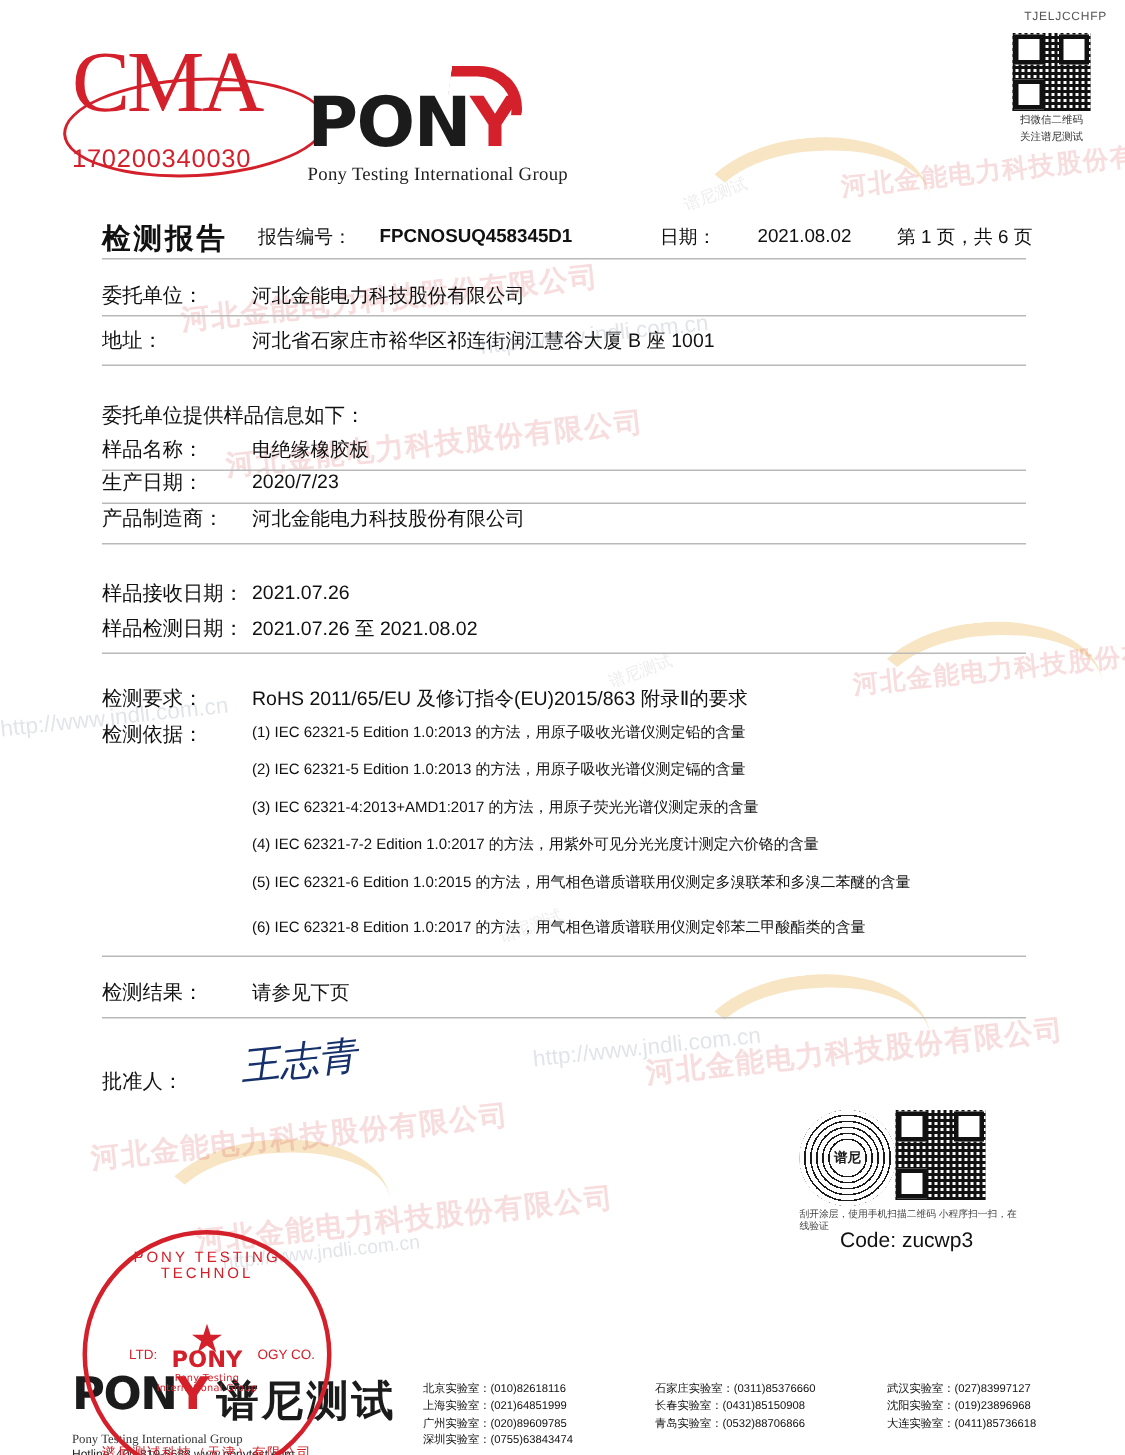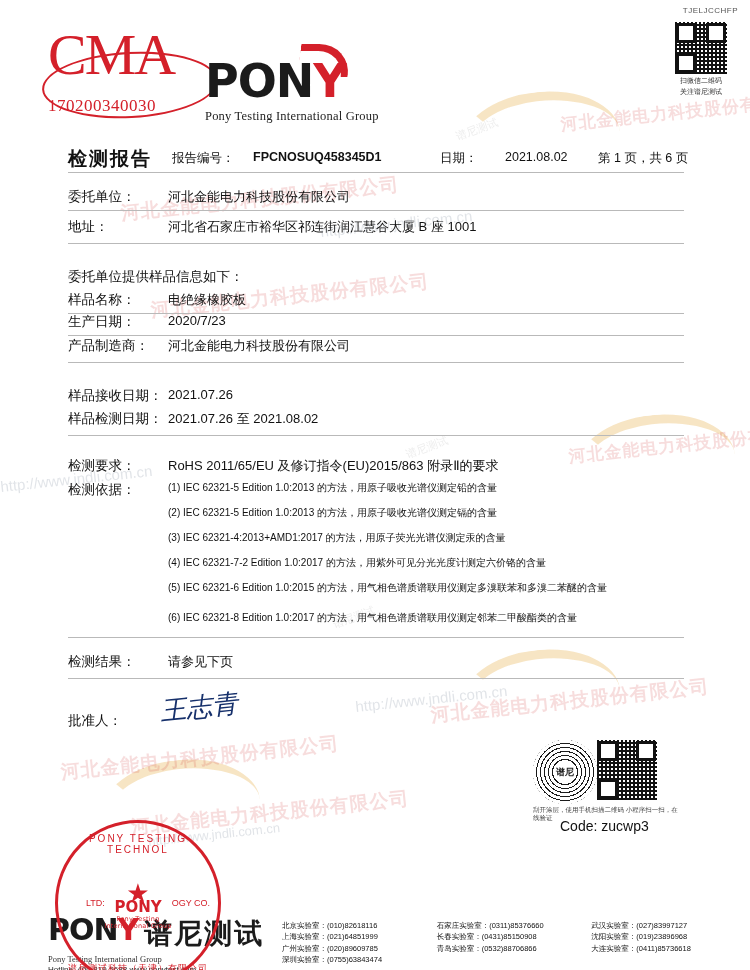--- a/index.html
+++ b/index.html
@@ -138,21 +138,21 @@
     position: absolute;
     left: -6px;
     top: 26px;
     width: 172px;
     height: 62px;
     border: 2.5px solid #d4202a;
     border-radius: 50%;
     transform: rotate(-3deg);
   }
   .cma-number {
-    font-family: Liberation Serif, serif;
+    font-family: Liberation Sans, sans-serif;
     font-size: 17px;
     color: #d4202a;
     letter-spacing: 0.5px;
     margin-top: 12px;
   }
 
   
   .pony-logo {
     position: absolute;
     left: 205px;

